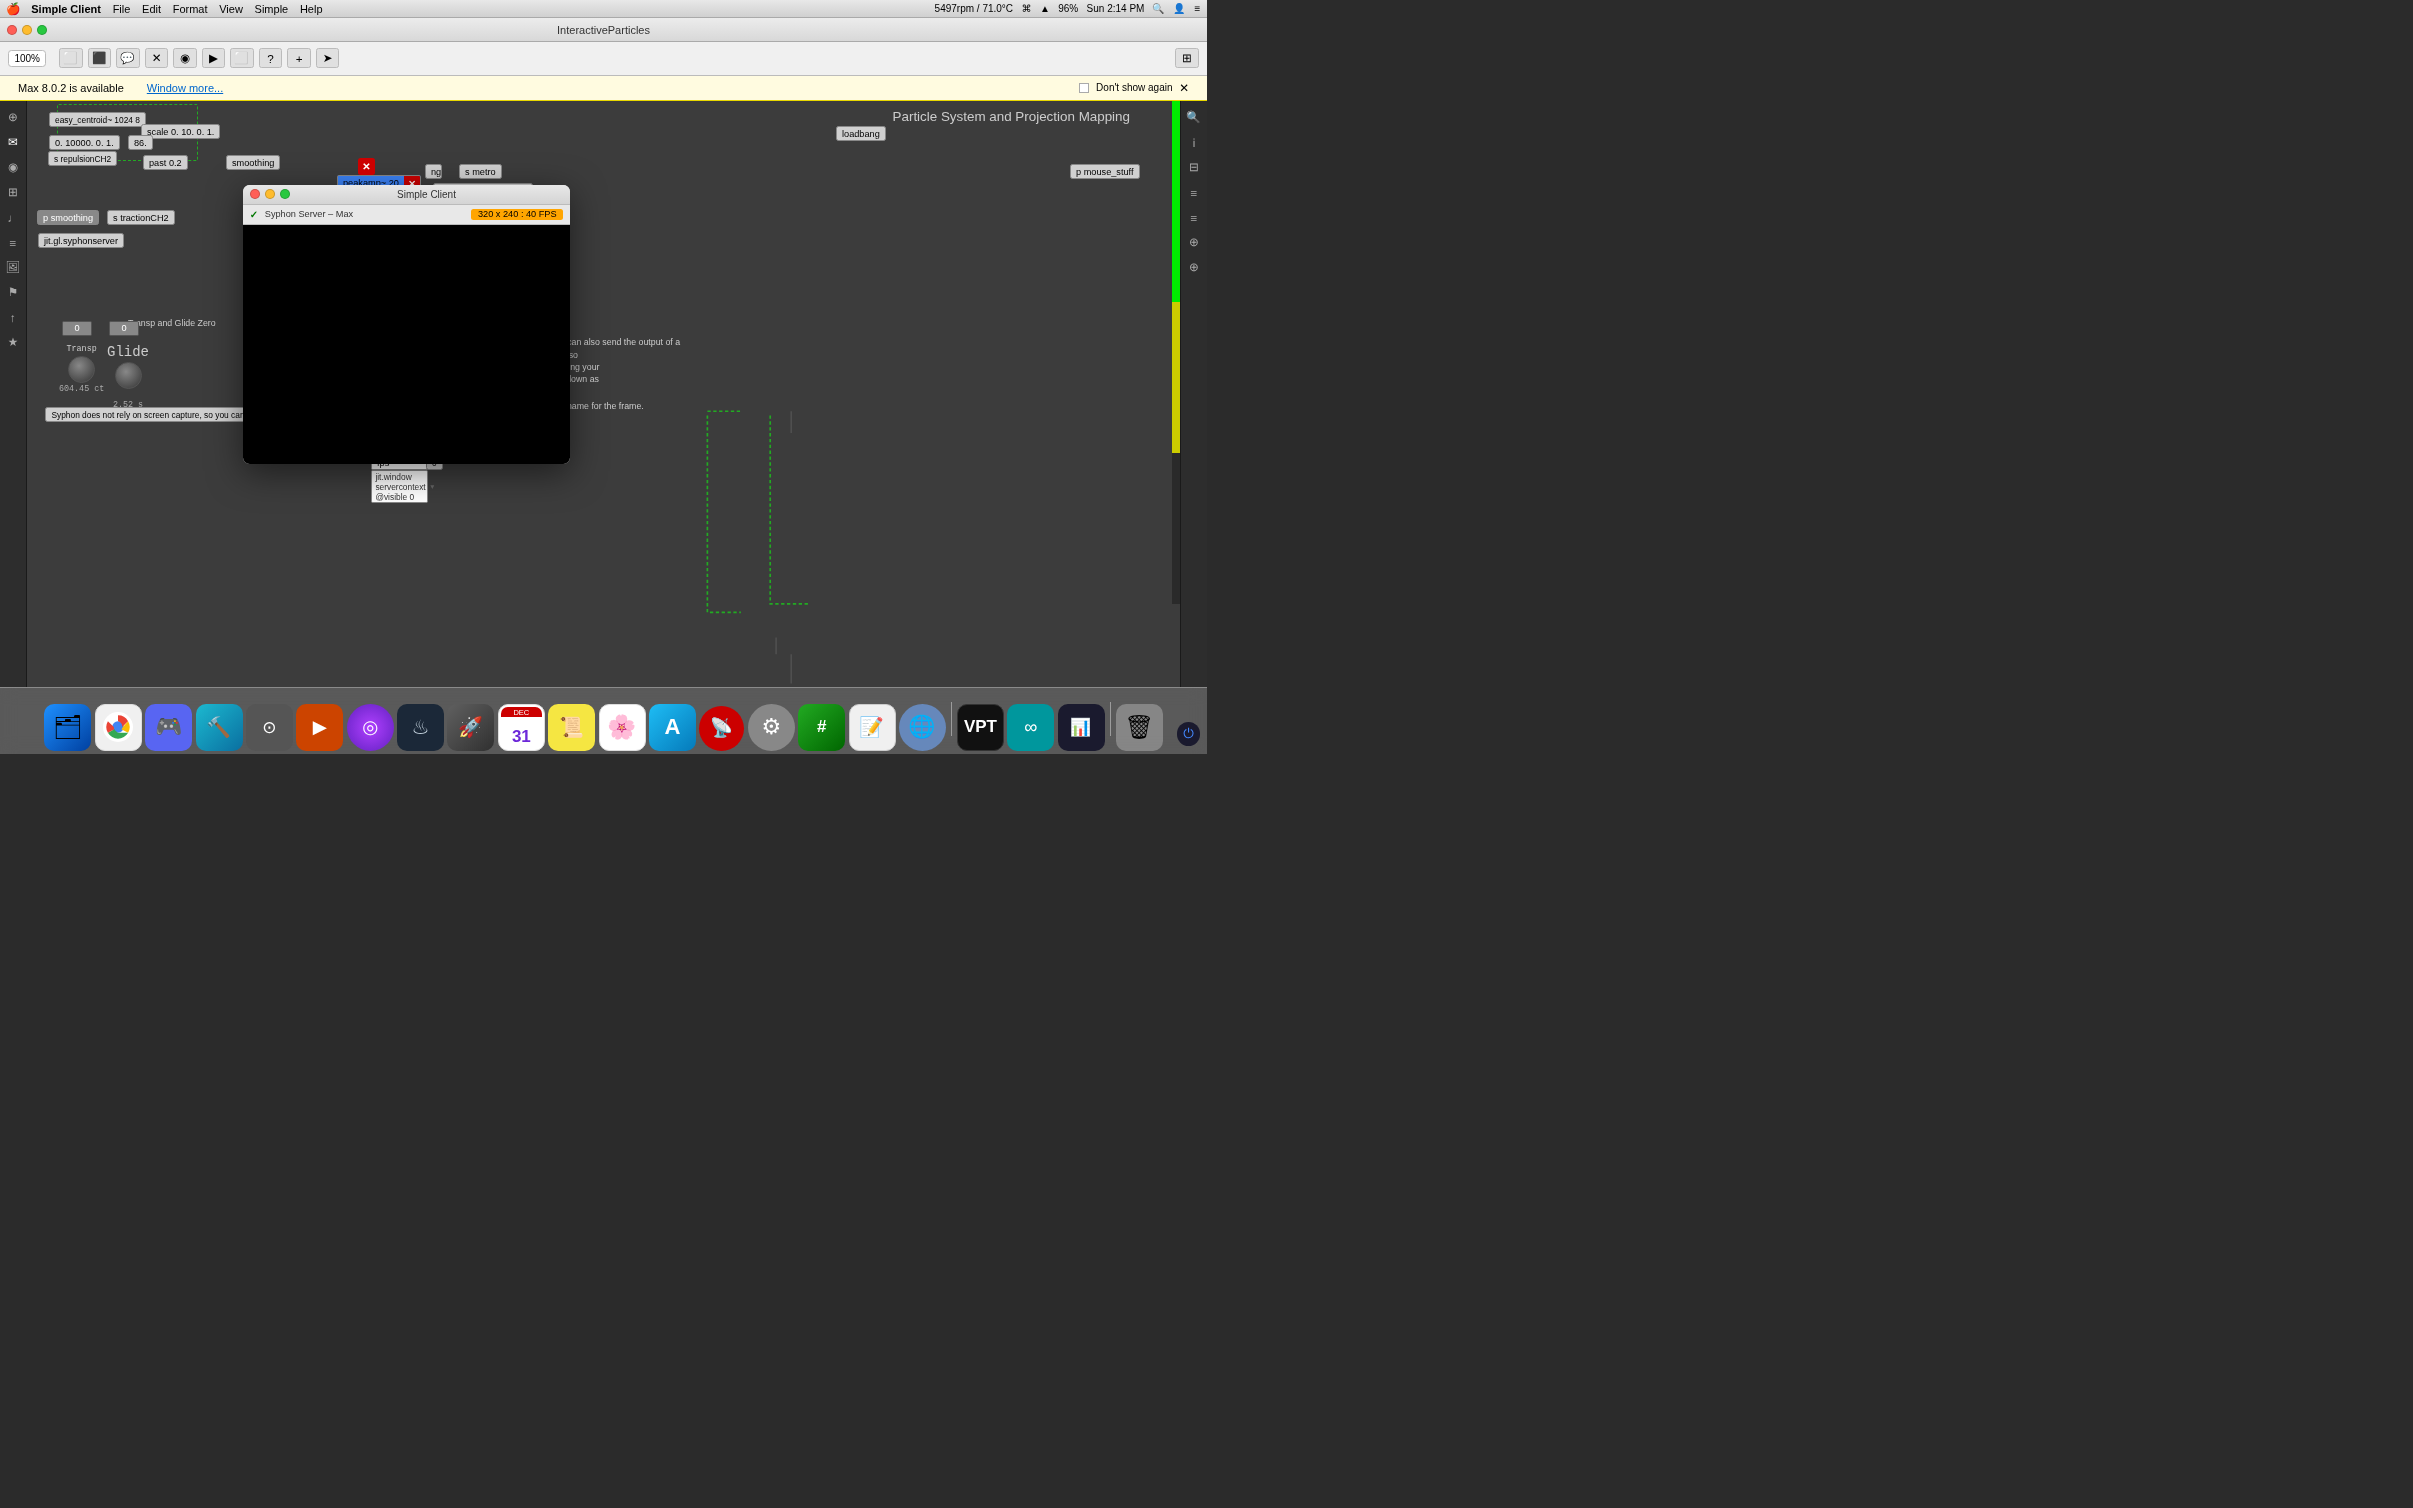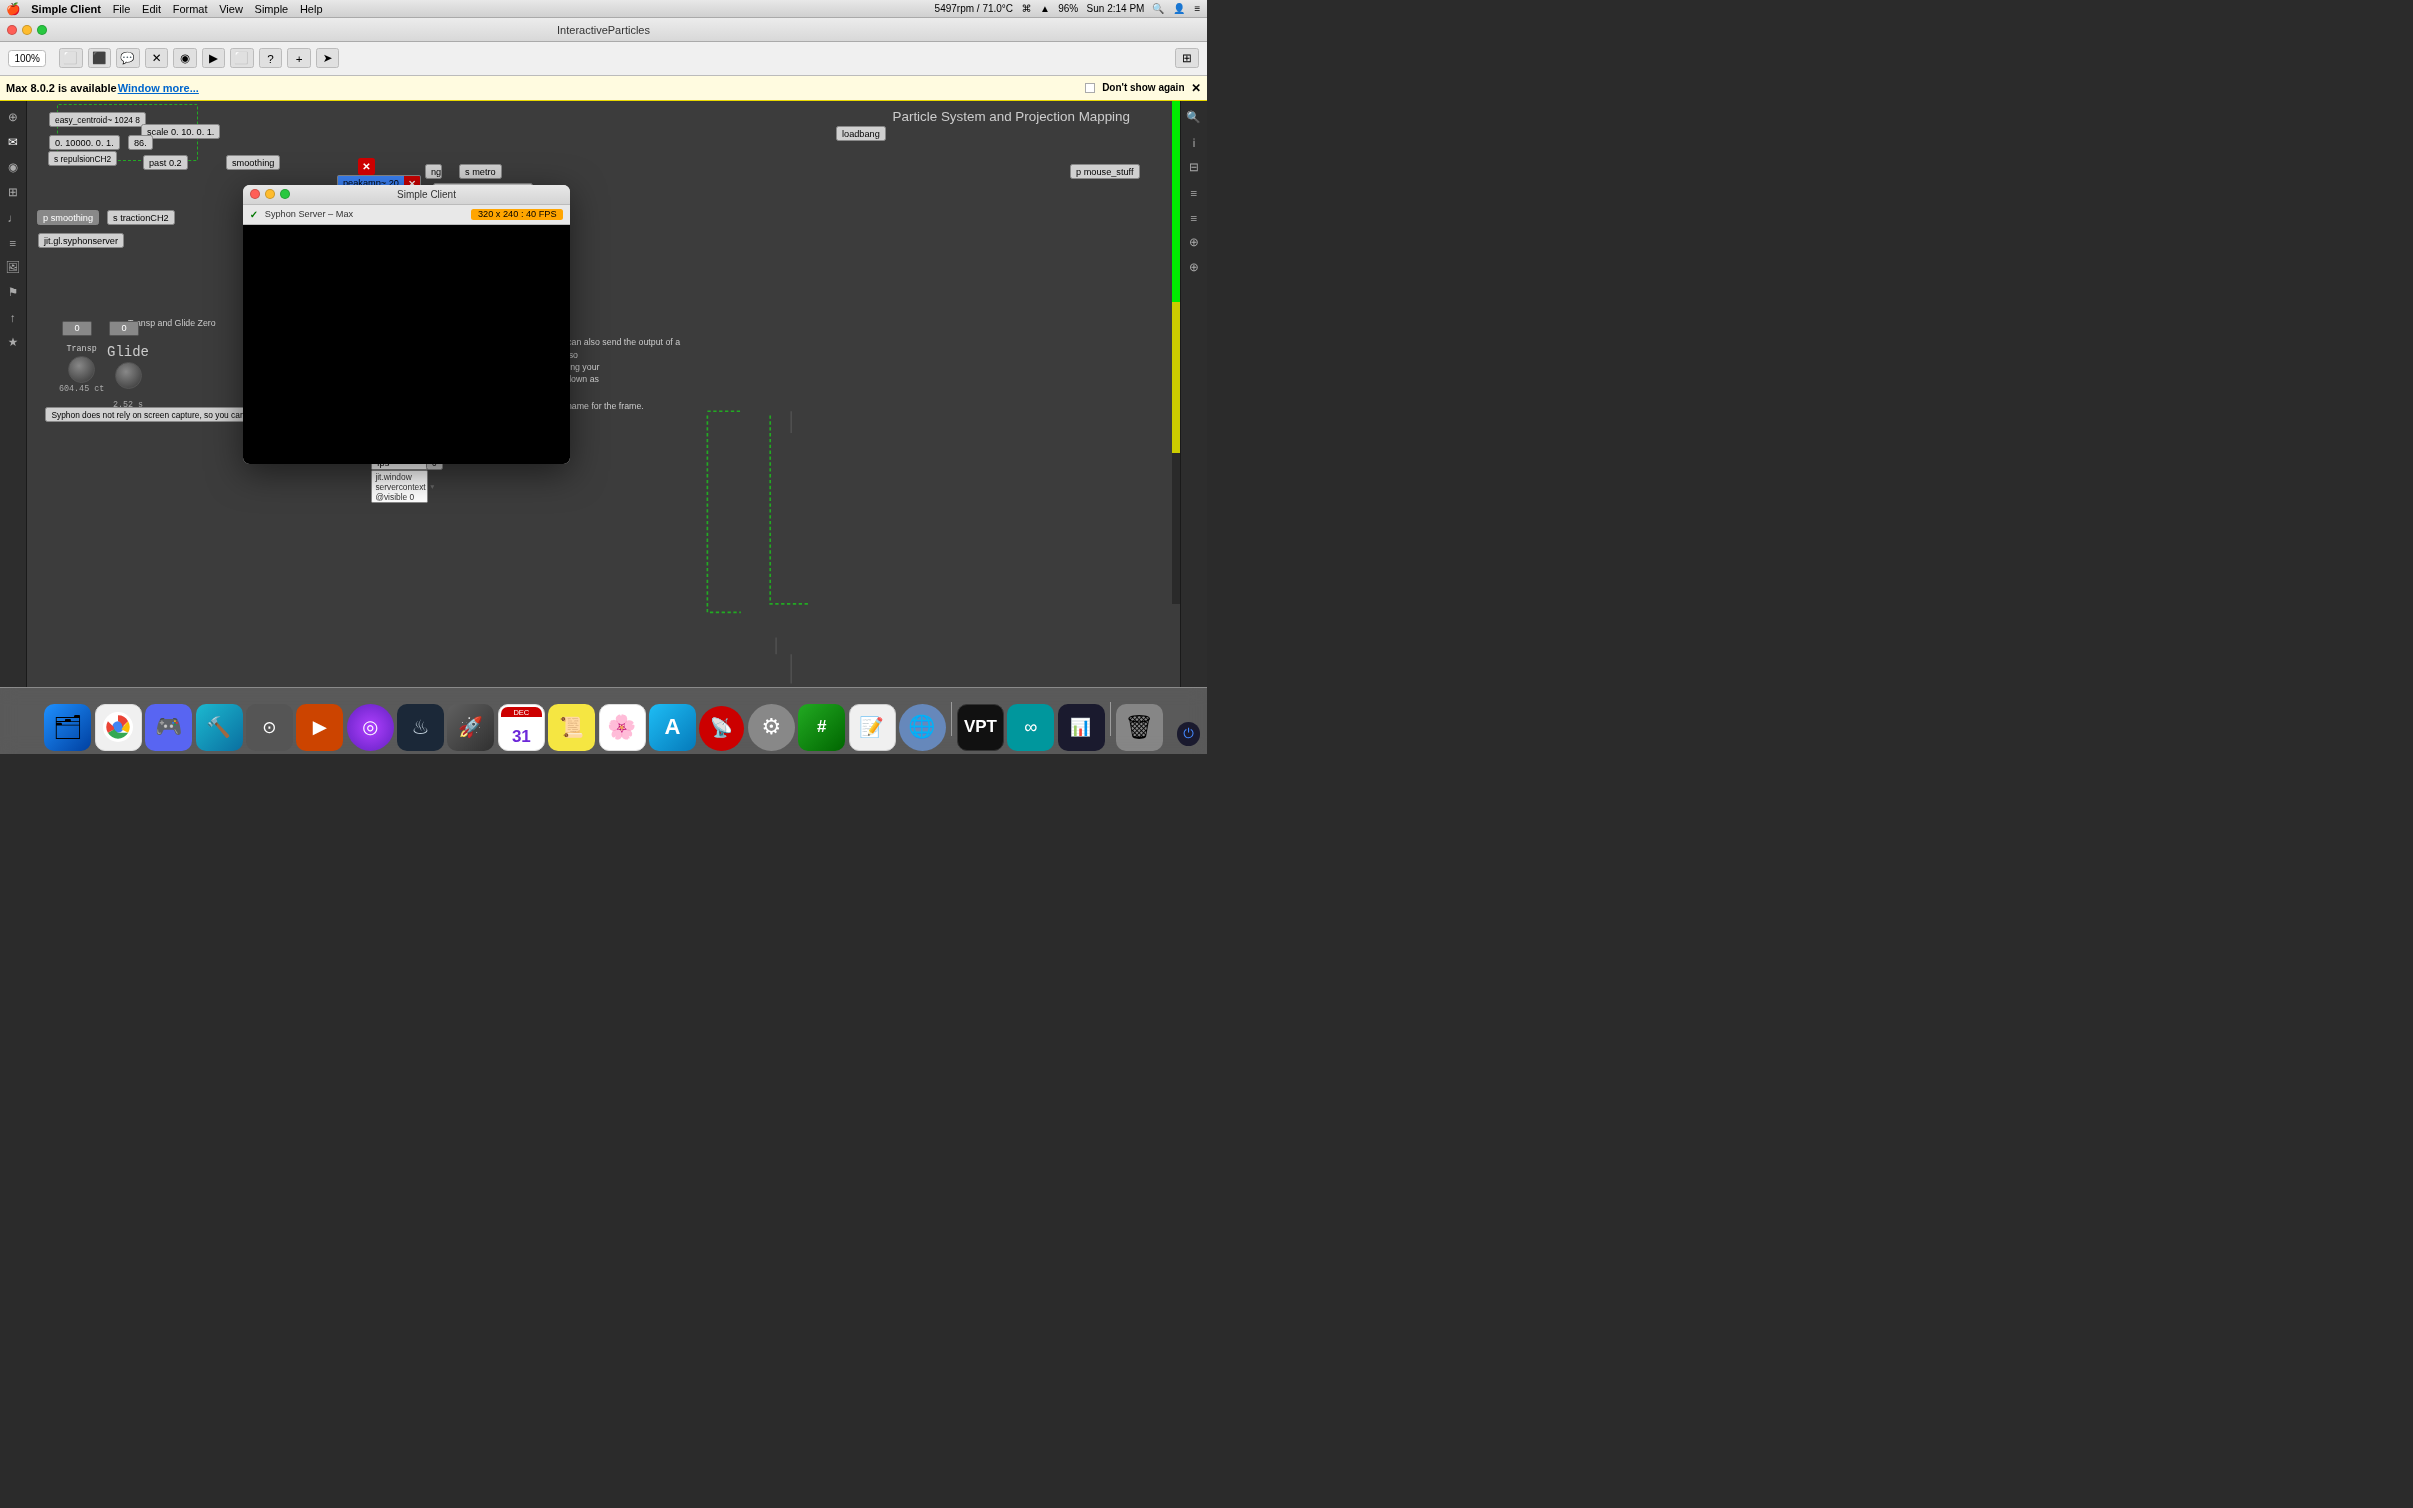--- a/index.html
+++ b/index.html
@@ -109,24 +109,23 @@
       cursor: pointer;
     }
 
     
     .notification-bar {
       height: 25px;
       background: #fffbe0;
       border-bottom: 0.8px solid #e8d800;
       display: flex;
       align-items: center;
-      padding: 0 6px;
+      padding: 0 18px;
       font-size: 11px;
-      gap: 1px;
-      font-weight: bold;
+      gap: 23px;
     }
     .notification-link {
       color: #0066cc;
       text-decoration: underline;
       cursor: pointer;
     }
     .notification-right {
       margin-left: auto;
       display: flex;
       align-items: center;

